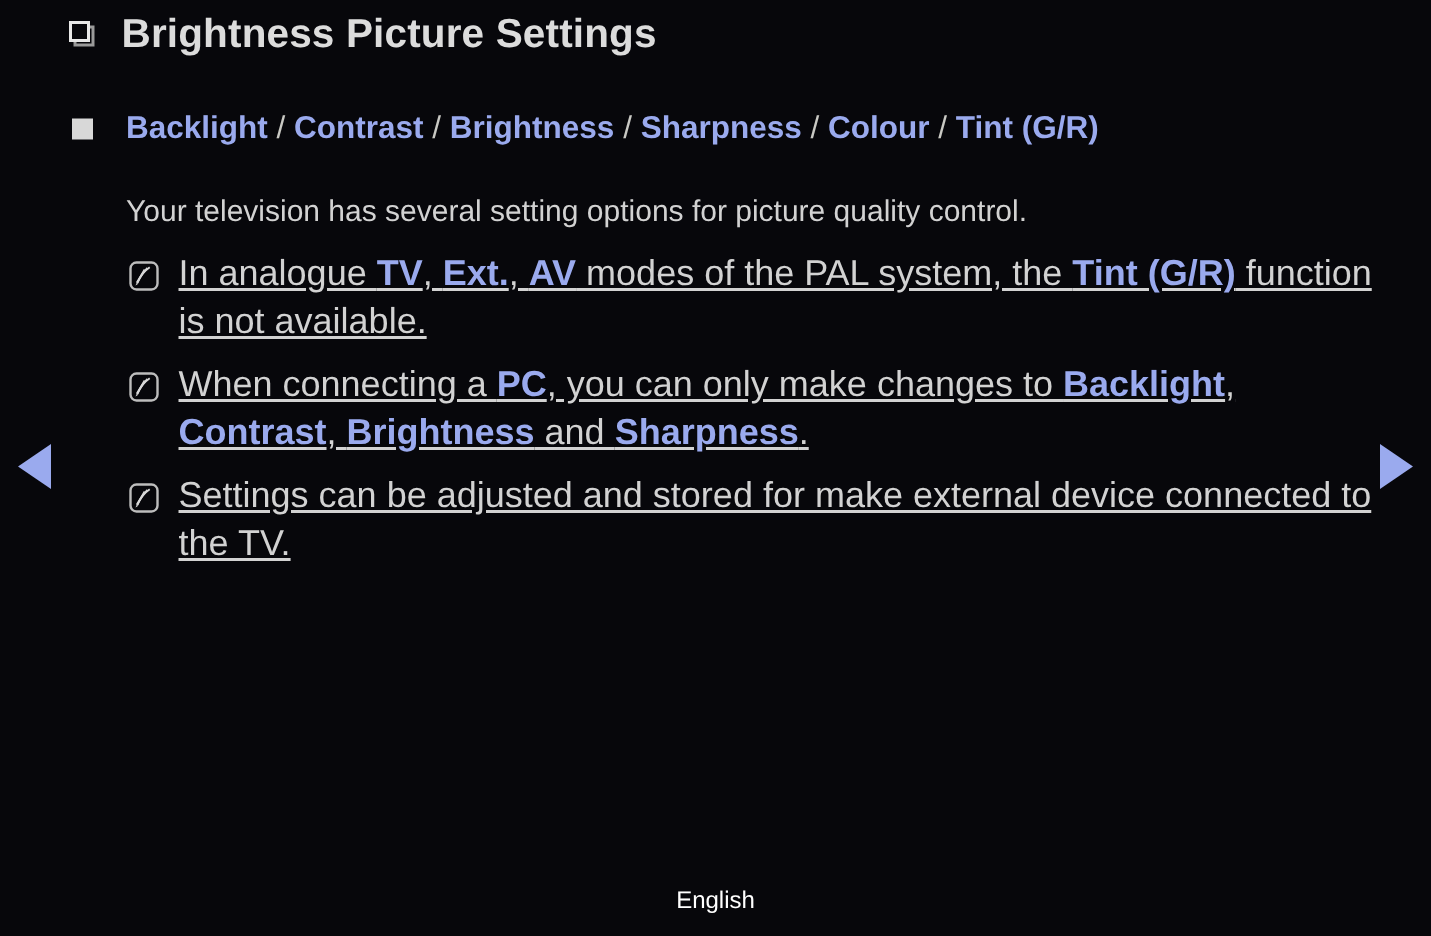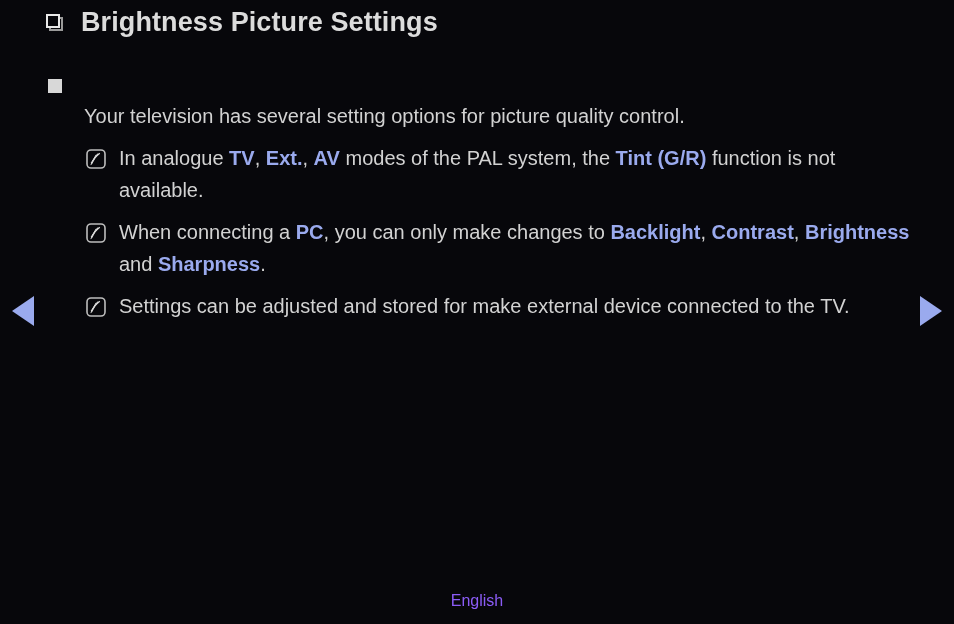--- a/index.html
+++ b/index.html
@@ -92,42 +92,43 @@
     line-height: 32px;
     color: #9aaaee;
     max-width: 830px;
   }
 
   .l1-desc {
     padding-left: 84px;
     font-size: 20px;
     line-height: 32px;
     color: #d2d2d2;
-    margin-top: 7px;
+    margin-top: 23px;
     max-width: 830px;
   }
 
   .note-row {
     display: flex;
     align-items: flex-start;
     padding-left: 86px;
     margin-top: 10px;
   }
   .note-icon {
     width: 20px;
     height: 20px;
     flex: 0 0 auto;
     margin-right: 13px;
     margin-top: 7px;
   }
   .note-text {
-    font-size: 20px;
+    font-size: 24px;
     line-height: 32px;
     color: #d2d2d2;
     max-width: 800px;
+    text-decoration: underline;
   }
 
   
   .em {
     color: #9aaaee;
     font-weight: bold;
   }
   .sep {
     color: #c9c9c4;
     font-weight: normal;
@@ -159,40 +160,41 @@
   }
 
   
   .footer {
     position: absolute;
     left: 0;
     right: 0;
     top: 592px;
     text-align: center;
     font-size: 16px;
-    color: #8b5cf6;
+    color: #ffffff;
   }
 </style>
 </head>
 <body>
 
 <div class="page">
 
   <div class="title-row">
     <span class="title-icon">
       <span class="sq-back"></span>
       <span class="sq-front"></span>
     </span>
     <span class="title-text">Brightness Picture Settings</span>
   </div>
 
   <div class="content">
 
     <div class="l1-row">
       <span class="l1-bullet"></span>
+      <span class="l1-heading"><span class="em">Backlight</span><span class="sep"> / </span><span class="em">Contrast</span><span class="sep"> / </span><span class="em">Brightness</span><span class="sep"> / </span><span class="em">Sharpness</span><span class="sep"> / </span><span class="em">Colour</span><span class="sep"> / </span><span class="em">Tint (G/R)</span></span>
     </div>
 
     <div class="l1-desc">Your television has several setting options for picture quality control.</div>
 
     <div class="note-row">
       <span class="note-icon">
         <svg viewBox="0 0 20 20" width="20" height="20" aria-hidden="true">
           <rect x="1" y="1" width="18" height="18" rx="4" ry="4" fill="none" stroke="#bdbdbd" stroke-width="1.6"></rect>
           <path d="M13.8 4.2 C11.2 6.0 8.0 9.2 5.2 14.4" fill="none" stroke="#d8d8d8" stroke-width="1.3"></path>
           <path d="M12.2 4.6 C10.0 7.0 7.6 10.6 5.6 14.8" fill="none" stroke="#d8d8d8" stroke-width="1.1"></path>

